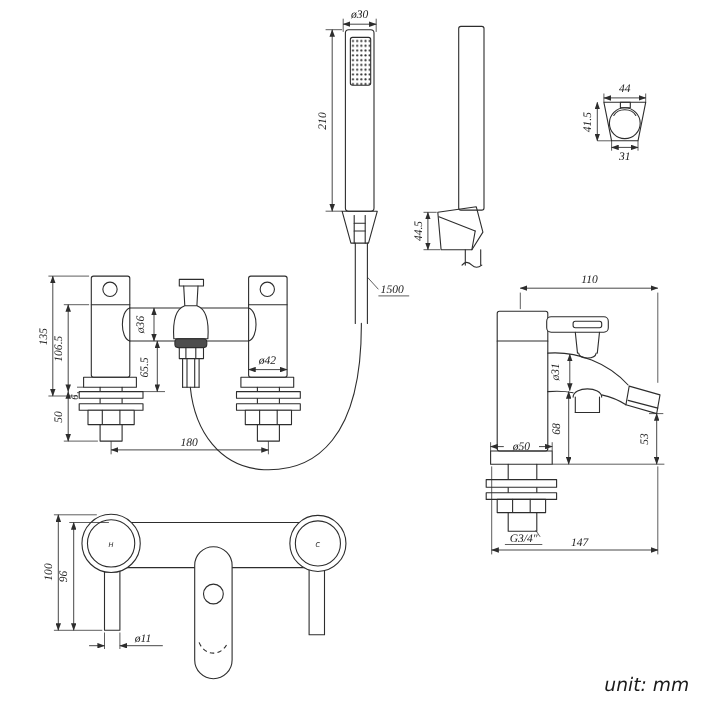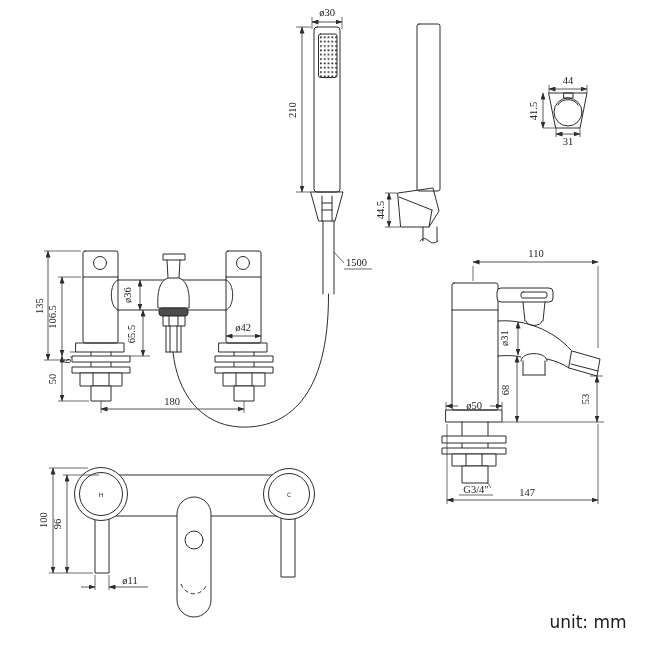--- a/index.html
+++ b/index.html
@@ -1,16 +1,16 @@
 <!DOCTYPE html>
 <html><head>
 <meta charset="utf-8">
 <style>
   html,body{margin:0;padding:0;background:#ffffff;}
-  .stage{width:650px;height:650px;position:relative;background:#fff;overflow:hidden;}
+  .stage{width:650px;height:650px;position:relative;background:#fff;overflow:hidden;font-style:italic;}
   svg{display:block;}
   .ol{fill:none;stroke:#2d2d2d;stroke-width:1;stroke-linejoin:round;stroke-linecap:round;}
   .olw{fill:#ffffff;stroke:#2d2d2d;stroke-width:1;stroke-linejoin:round;}
   .dim{fill:none;stroke:#2d2d2d;stroke-width:0.8;}
   .ext{fill:none;stroke:#2d2d2d;stroke-width:0.7;}
   .dash{fill:none;stroke:#2d2d2d;stroke-width:1;stroke-dasharray:4 3;}
   .dtxt{font-family:"Liberation Serif","DejaVu Serif",serif;font-size:10.5px;fill:#222;}
   .dtxts{font-family:"Liberation Serif","DejaVu Serif",serif;font-size:9.5px;fill:#222;}
   .ltr{font-family:"DejaVu Sans","Liberation Sans",sans-serif;font-size:6px;fill:#222;}
   .unit{font-family:"DejaVu Sans","Liberation Sans",sans-serif;font-size:17px;fill:#1a1a1a;}

